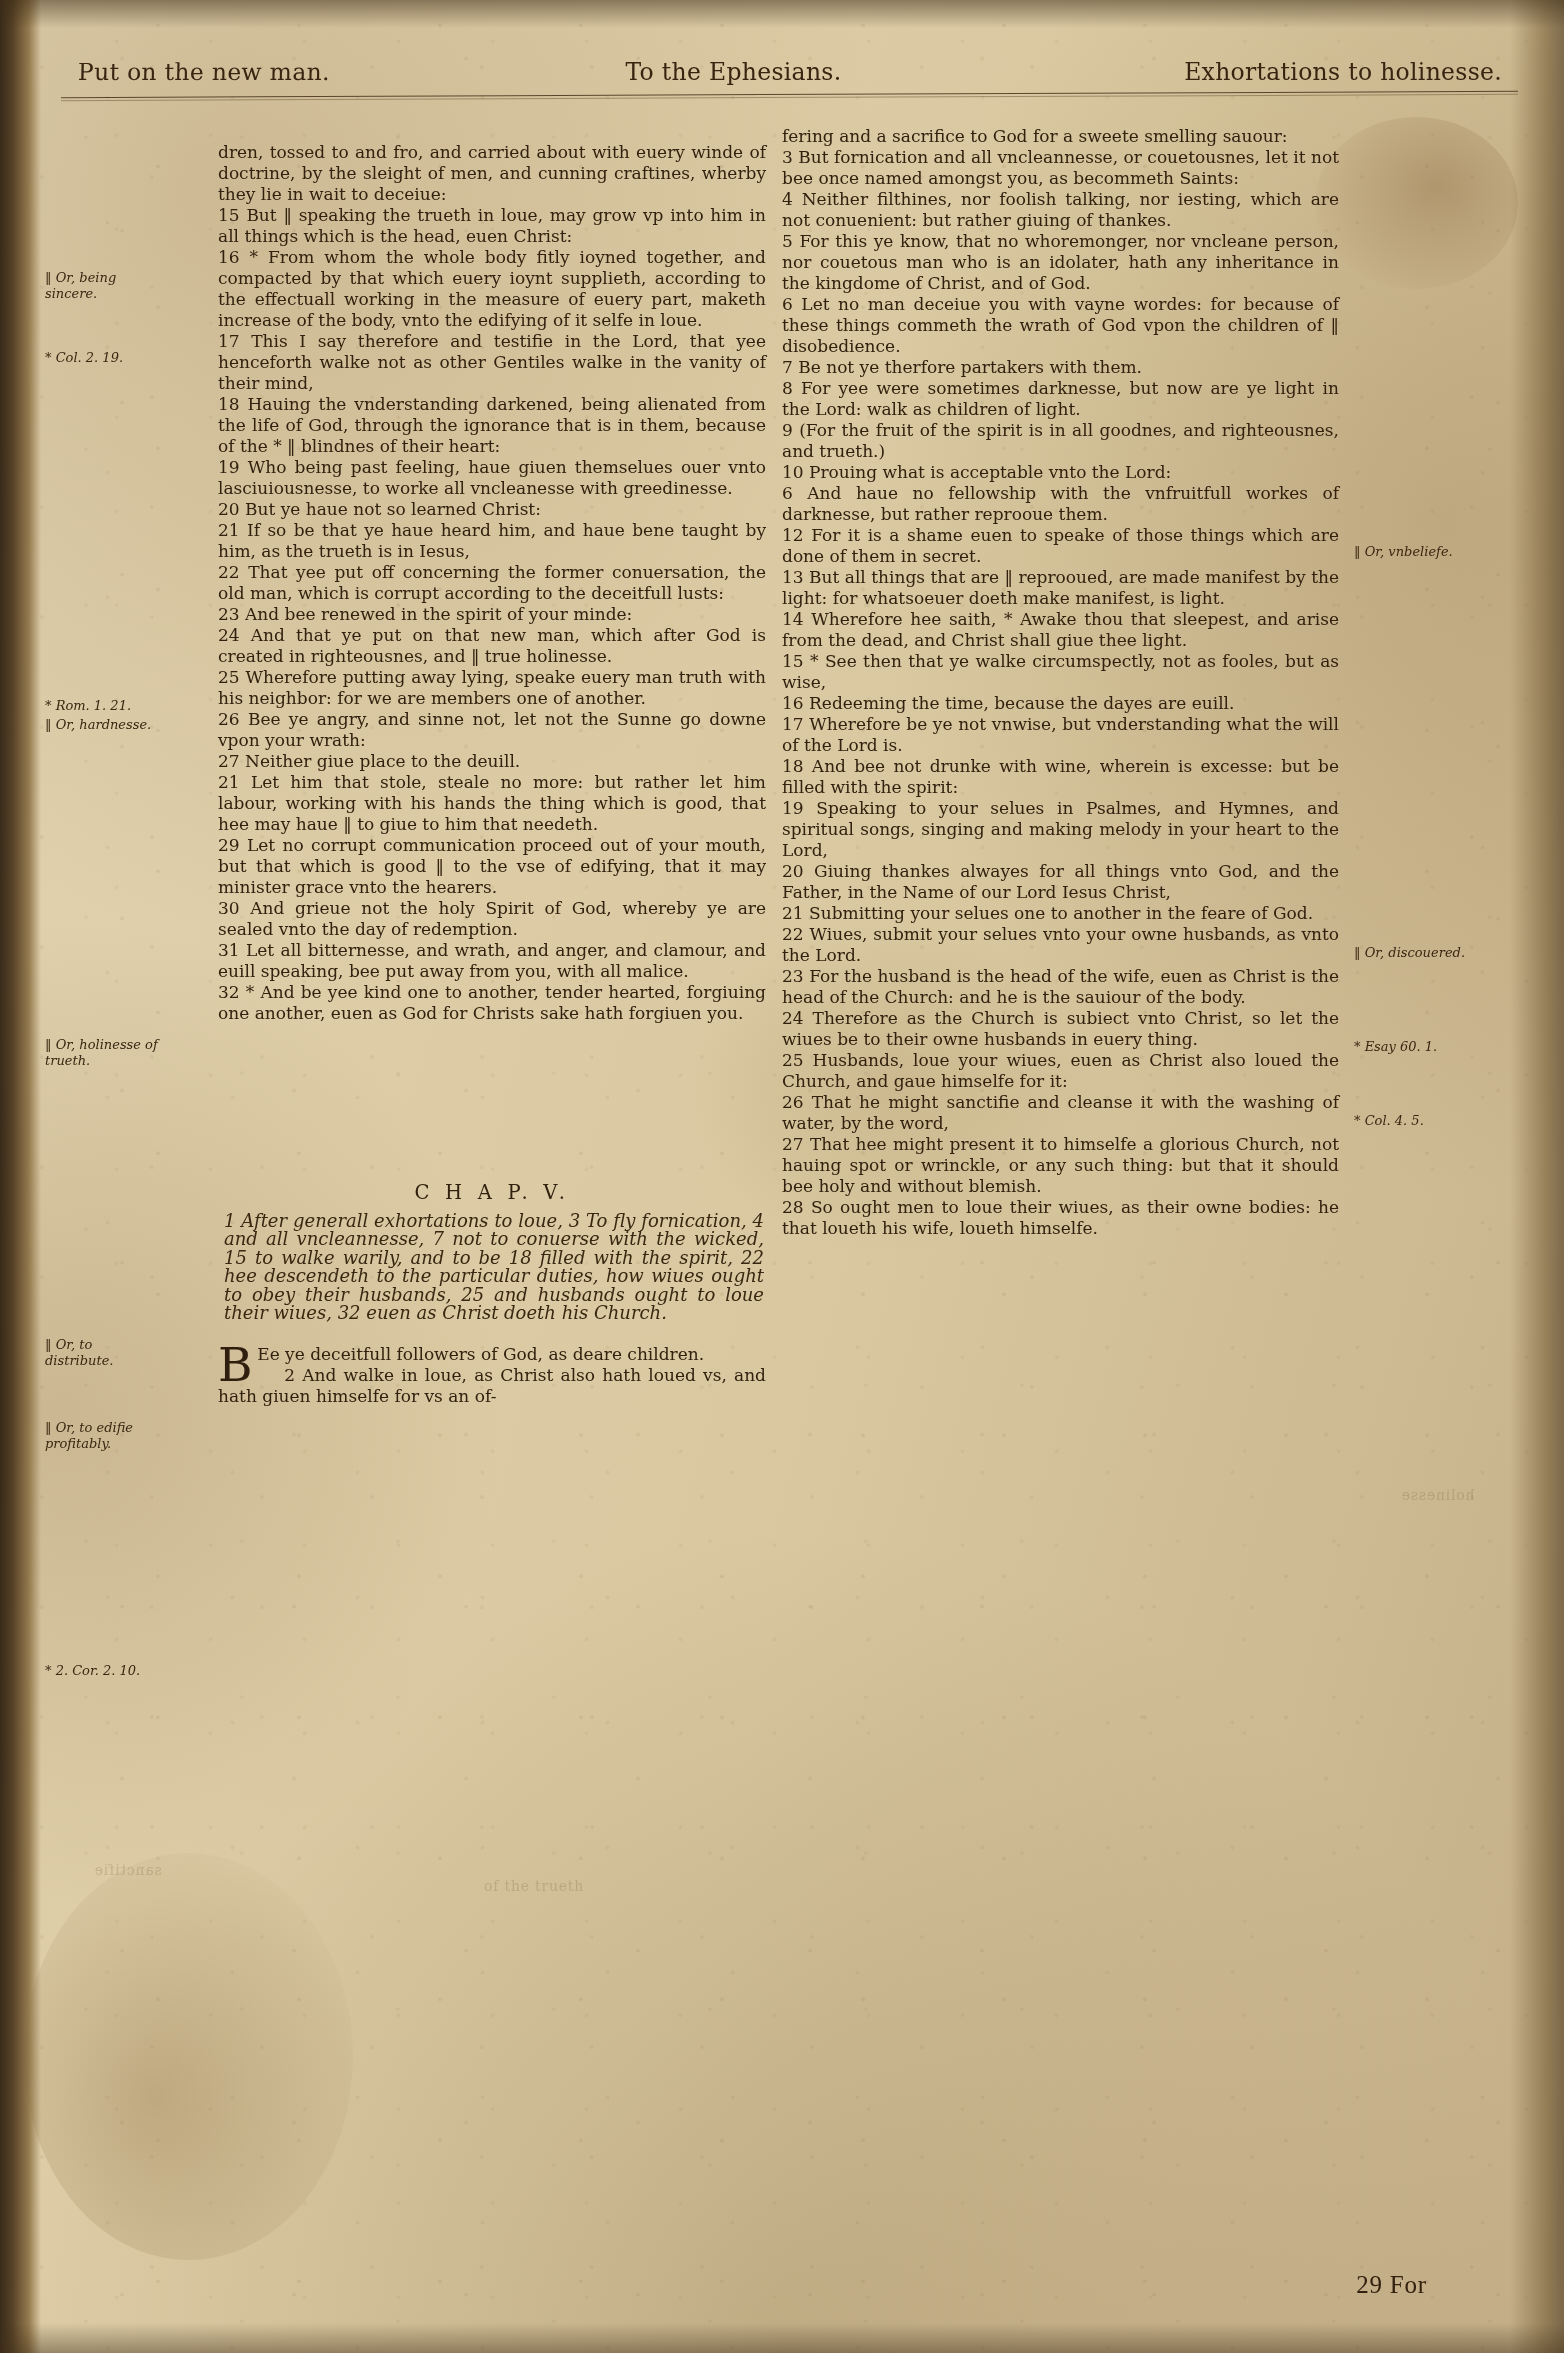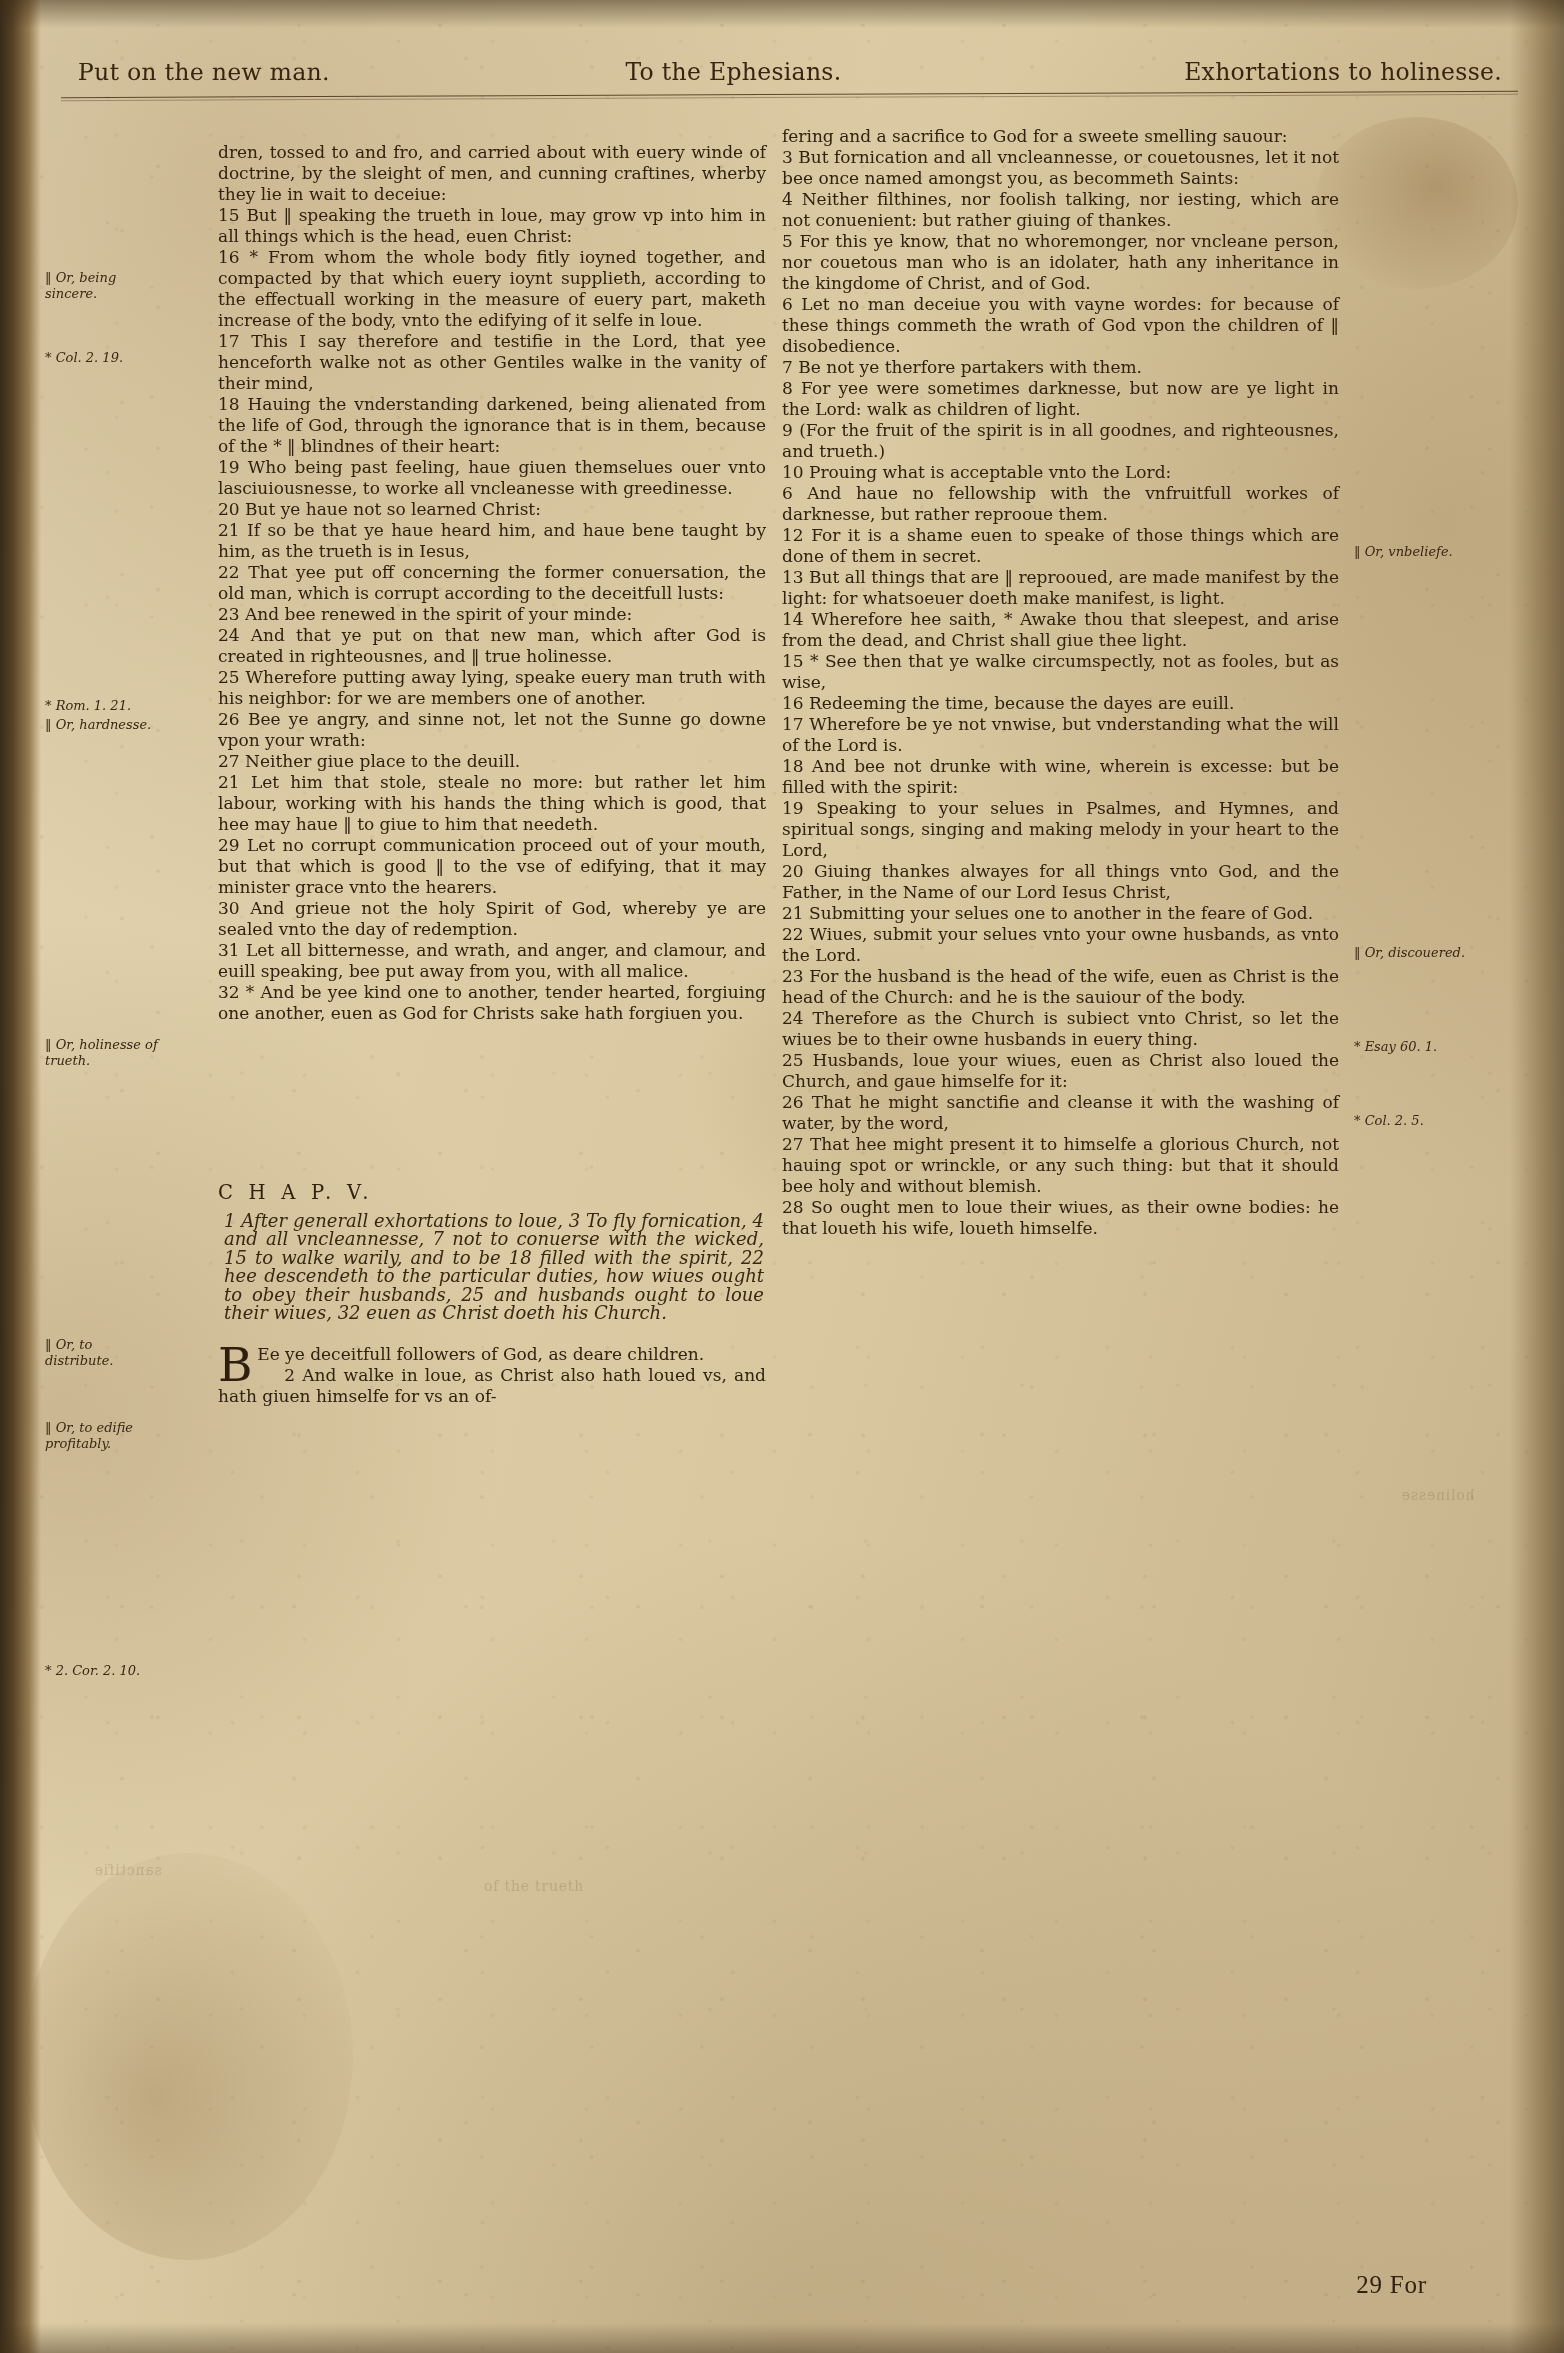--- a/index.html
+++ b/index.html
@@ -122,21 +122,21 @@
     font-style:italic;
     width:117px;
     margin-top:12px;
   }
   .note-l { left:45px; text-align:left; }
   .note-r { left:1354px; text-align:left; width:133px; }
 
   
   #chap-head {
     position:absolute; left:218px; top:1064px; width:548px;
-    text-align:left; font-size:19.6px; letter-spacing:4.7px; color:#33210f;
+    text-align:center; font-size:19.6px; letter-spacing:4.7px; color:#33210f;
   }
   #summary {
     position:absolute; left:224px; top:1095px; width:540px;
     font-style:italic; font-size:18px; line-height:18.4px; color:#3a2711;
     text-align:justify;
   }
   
   #dropcap-wrap { position:absolute; left:218px; top:1227px; width:548px; }
   #dropcap {
     float:left; font-size:47px; line-height:38px; padding:1.6px 4.7px 0 0;
@@ -252,18 +252,18 @@
     <div class="note note-l" style="top:569px;">* Rom. 1. 21.</div>
     <div class="note note-l" style="top:588px;">‖ Or, hardnesse.</div>
     <div class="note note-l" style="top:908px;">‖ Or, holinesse of trueth.</div>
     <div class="note note-l" style="top:1208px;">‖ Or, to distribute.</div>
     <div class="note note-l" style="top:1291px;">‖ Or, to edifie profitably.</div>
     <div class="note note-l" style="top:1534px;">* 2. Cor. 2. 10.</div>
 
     <div class="note note-r" style="top:415px;">‖ Or, vnbeliefe.</div>
     <div class="note note-r" style="top:816px;">‖ Or, discouered.</div>
     <div class="note note-r" style="top:910px;">* Esay 60. 1.</div>
-    <div class="note note-r" style="top:984px;">* Col. 2. 5.</div>
+    <div class="note note-r" style="top:984px;">* Col. 4. 5.</div>
   </div>
 
   <div id="catch">29  For</div>
 </div>
 
 
 </body></html>

